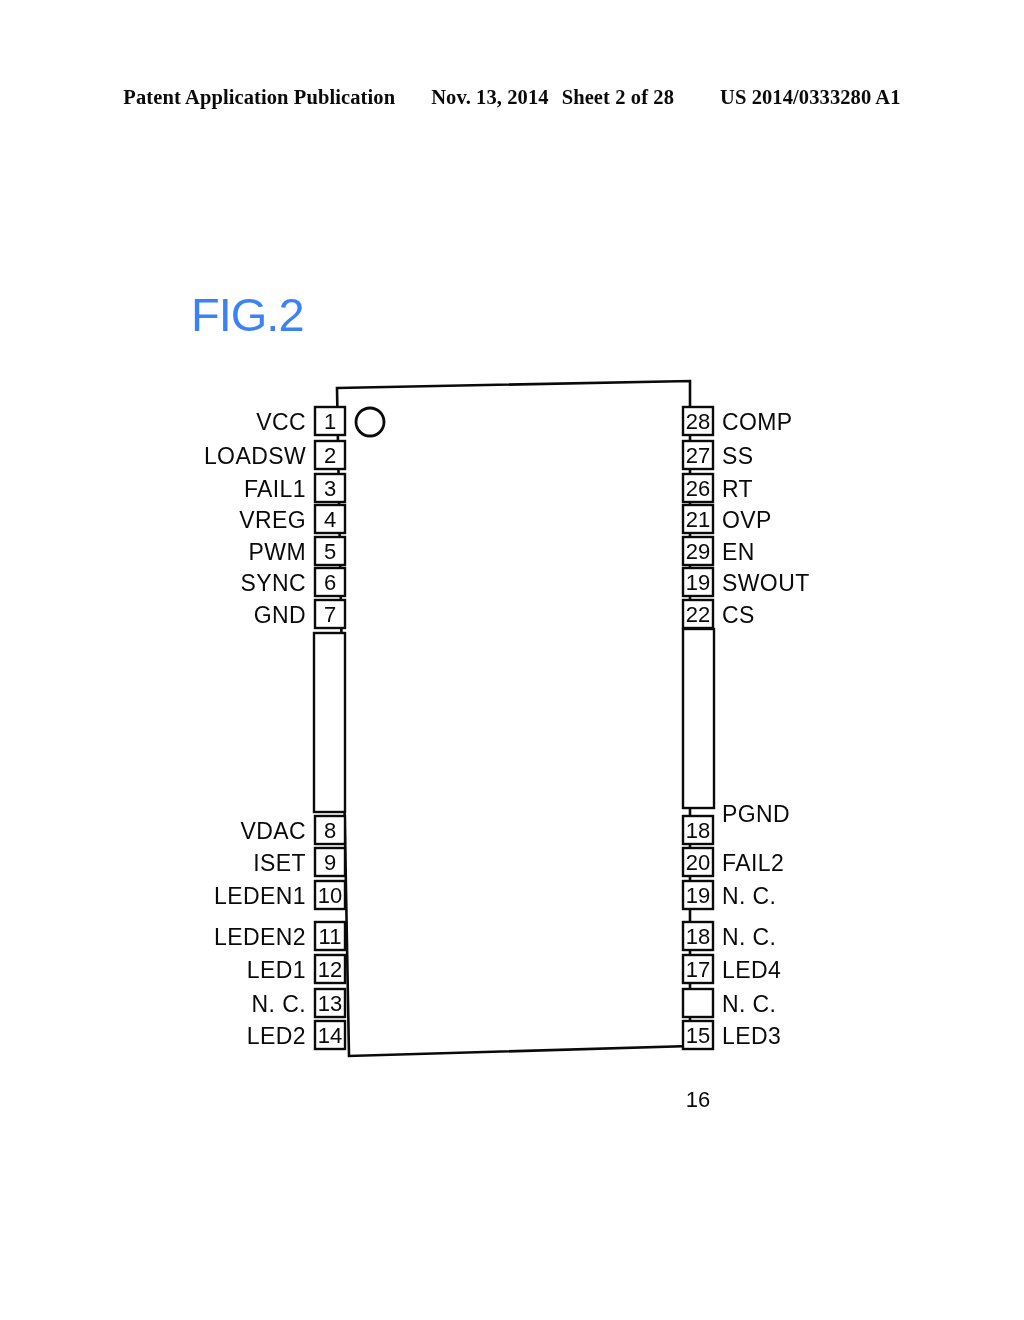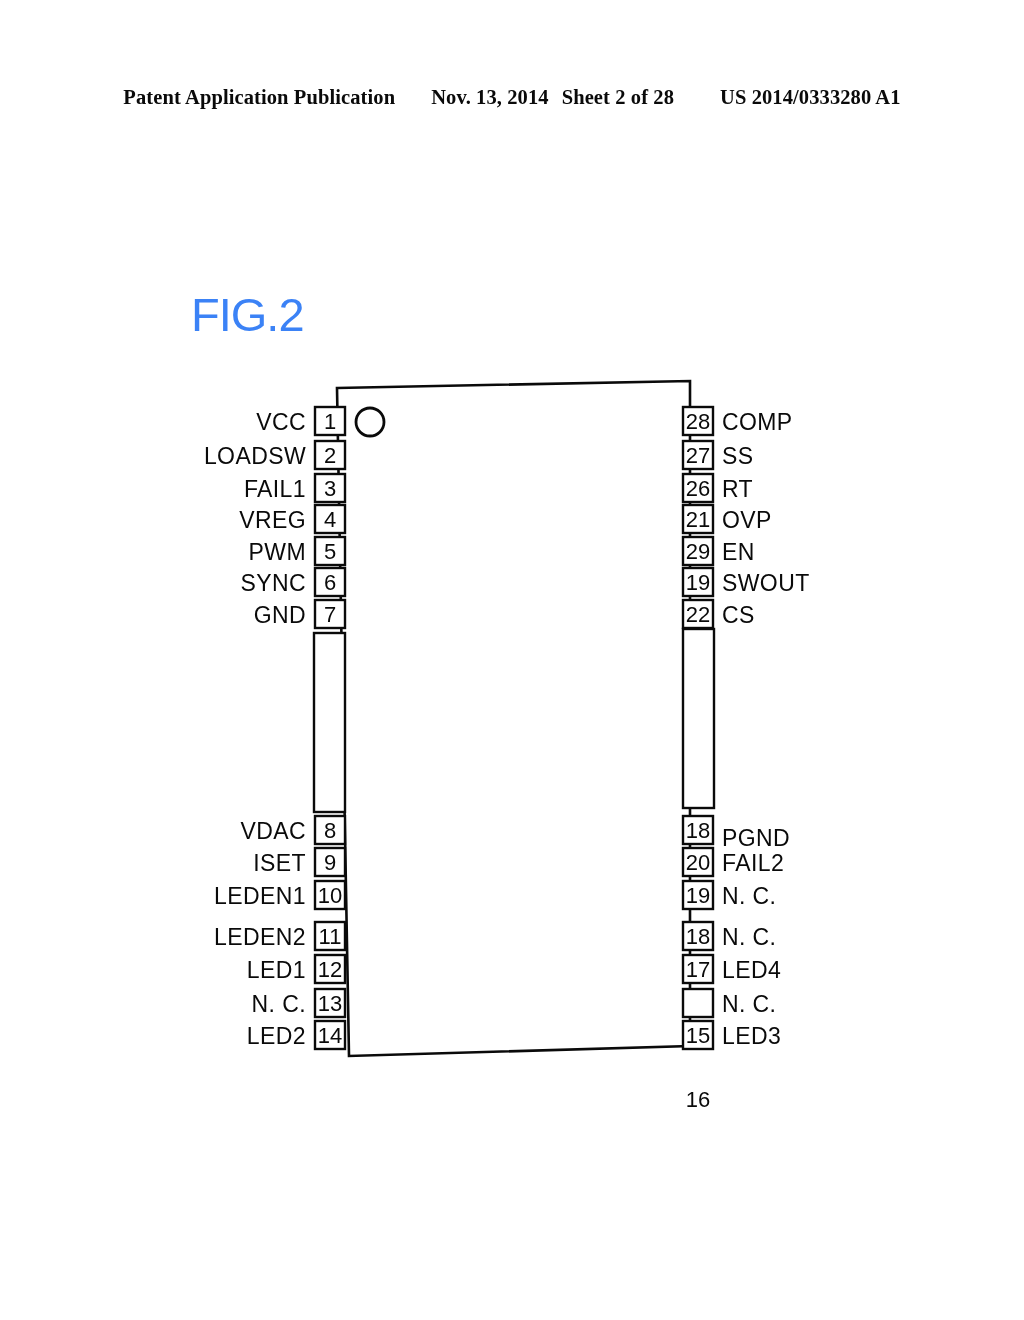--- a/index.html
+++ b/index.html
@@ -151,21 +151,21 @@
     <div class="pin-label left" style="right: 718px; top: 1036px;">LED2</div>
   </div>
 <div id="labels-right">
     <div class="pin-label right" style="left: 722px; top: 422px;">COMP</div>
     <div class="pin-label right" style="left: 722px; top: 456px;">SS</div>
     <div class="pin-label right" style="left: 722px; top: 489px;">RT</div>
     <div class="pin-label right" style="left: 722px; top: 520px;">OVP</div>
     <div class="pin-label right" style="left: 722px; top: 552px;">EN</div>
     <div class="pin-label right" style="left: 722px; top: 583px;">SWOUT</div>
     <div class="pin-label right" style="left: 722px; top: 615px;">CS</div>
-    <div class="pin-label right" style="left: 722px; top: 838px;">PGND</div>
+    <div class="pin-label right" style="left: 722px; top: 814px;">PGND</div>
     <div class="pin-label right" style="left: 722px; top: 863px;">FAIL2</div>
     <div class="pin-label right" style="left: 722px; top: 896px;">N. C.</div>
     <div class="pin-label right" style="left: 722px; top: 937px;">N. C.</div>
     <div class="pin-label right" style="left: 722px; top: 970px;">LED4</div>
     <div class="pin-label right" style="left: 722px; top: 1004px;">N. C.</div>
     <div class="pin-label right" style="left: 722px; top: 1036px;">LED3</div>
   </div>
 <div id="numbers-left">
     <div class="pin-number" style="left: 330px; top: 422px;">1</div>
     <div class="pin-number" style="left: 330px; top: 456px;">2</div>

